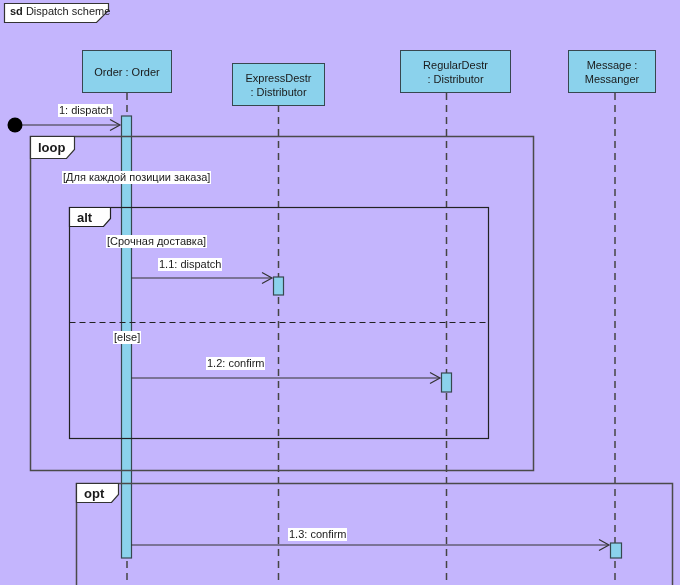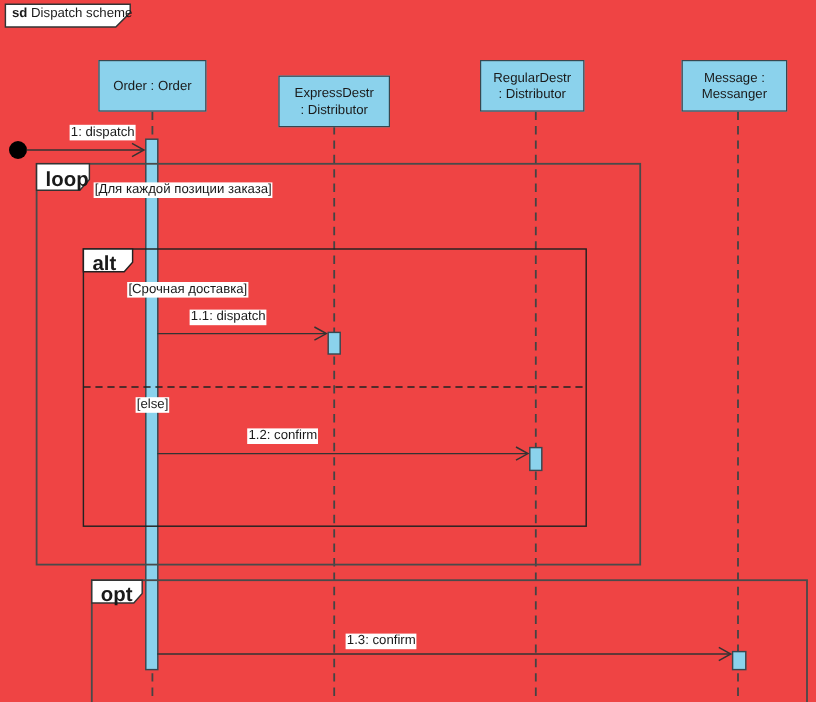--- a/index.html
+++ b/index.html
@@ -1,24 +1,24 @@
 <!DOCTYPE html>
 <html style="--lifeline-fill: #8BD2EC; --lifeline-border: #37474F; --frame-border: #4A4A4A; --alt-border: #222222; --line: #333333; --text: #1A1A1A;"><head>
 <meta charset="utf-8">
 <style>
   html,body{margin:0;padding:0;background:#fff;}
   .stage{
-    position:relative;width:680px;height:585px;background:#ef4444;overflow:hidden;
+    position:relative;width:680px;height:585px;background:#c4b5fd;overflow:hidden;
     font-family:"Liberation Sans","DejaVu Sans",sans-serif;
     color:var(--text,#1a1a1a);
   }
   .stage svg{position:absolute;left:0;top:0;z-index:1;}
   .lbl{position:absolute;z-index:3;font-size:11px;line-height:13px;white-space:nowrap;background:#fff;padding:0 1px;}
   .msg-lbl{background:#fff;}
-  .kw{position:absolute;z-index:4;font-size:17px;font-weight:bold;white-space:nowrap;background:transparent;}
+  .kw{position:absolute;z-index:4;font-size:13px;font-weight:bold;white-space:nowrap;background:transparent;}
   .head{
     position:absolute;z-index:2;top:50px;height:43px;
     background:var(--lifeline-fill,#8BD2EC);
     border:1.5px solid var(--lifeline-border,#37474F);
     box-sizing:border-box;
     display:flex;flex-direction:column;align-items:center;justify-content:center;
     font-size:11px;line-height:14px;text-align:center;
   }
   .tab-text{position:absolute;left:10px;top:5px;z-index:4;font-size:11px;white-space:nowrap;}
   .tab-text b{font-weight:bold;}
@@ -69,34 +69,34 @@
   </div>
 
   <div class="head" style="left:82px;width:90px;">
     <span>Order : Order</span>
       <span></span>
   </div>
   <div class="head" style="left:232px;width:93px;margin-top:13px;">
     <span>ExpressDestr</span>
       <span>: Distributor</span>
   </div>
-  <div class="head" style="left:400px;width:87px;">
+  <div class="head" style="left:400px;width:111px;">
     <span>RegularDestr</span>
       <span>: Distributor</span>
   </div>
   <div class="head" style="left:568px;width:88px;">
     <span>Message :</span>
       <span>Messanger</span>
   </div>
 
   <div class="kw" style="left:38px;top:140px;">loop</div>
   <div class="kw" style="left:77px;top:210px;">alt</div>
   <div class="kw" style="left:84px;top:486px;">opt</div>
 
-  <div class="lbl" style="left:62px;top:152px;margin-left:16px;">[Для каждой позиции заказа]</div>
+  <div class="lbl" style="left:62px;top:171px;">[Для каждой позиции заказа]</div>
   <div class="lbl" style="left:106px;top:235px;">[Срочная доставка]</div>
   <div class="lbl" style="left:113px;top:331px;">[else]</div>
 
   <div class="lbl msg-lbl" style="left:26px;top:104px;margin-left:32px;">1: dispatch</div>
   <div class="lbl msg-lbl" style="left:158px;top:258px;">1.1: dispatch</div>
   <div class="lbl msg-lbl" style="left:206px;top:357px;">1.2: confirm</div>
   <div class="lbl msg-lbl" style="left:288px;top:528px;">1.3: confirm</div>
 
 </div>
 

